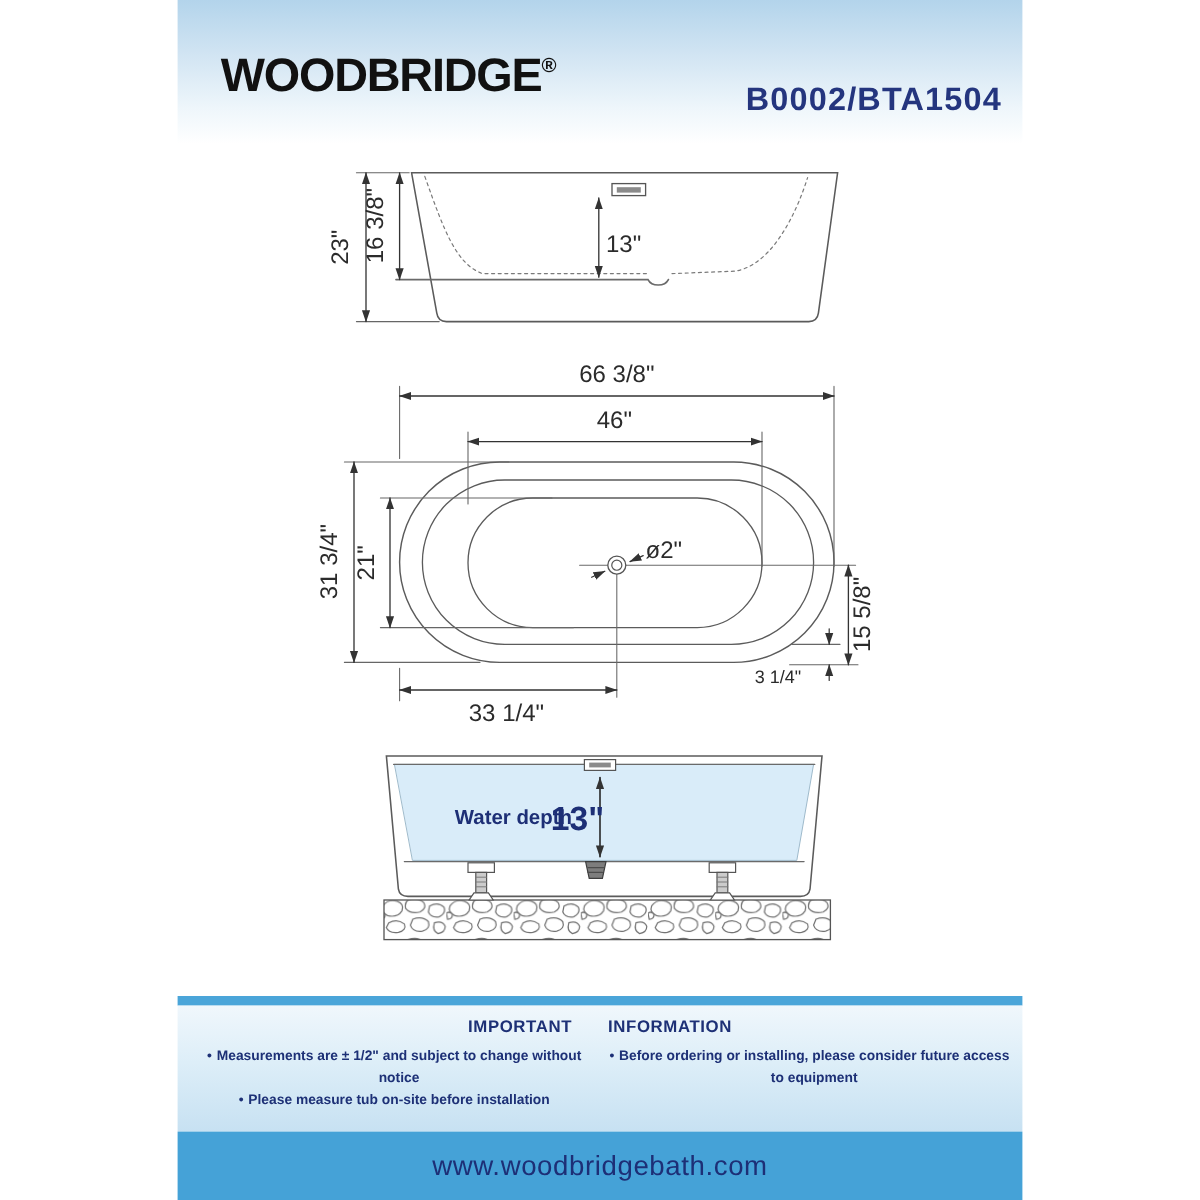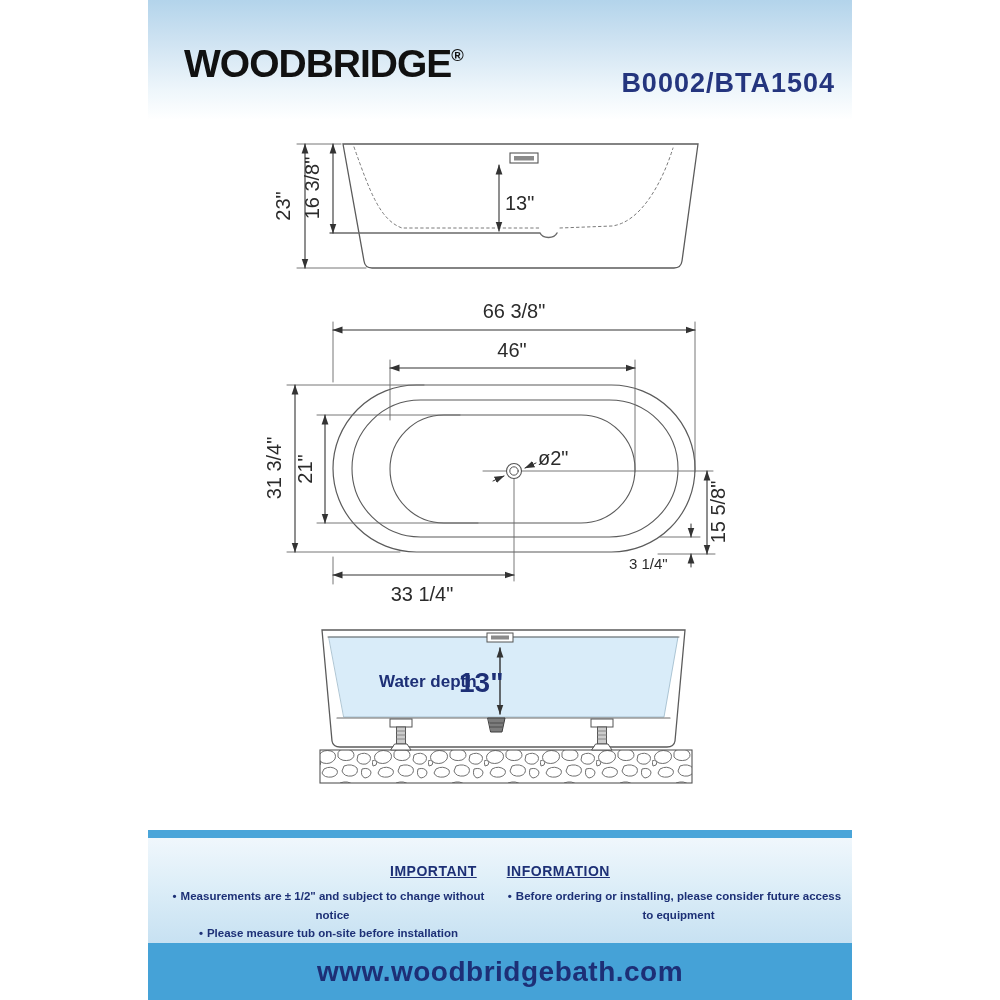--- a/index.html
+++ b/index.html
@@ -23,33 +23,33 @@
   svg text { font-family:"Liberation Sans", sans-serif; fill:#2b2b2b; }
   .dimtxt { font-size:20px; }
   .dimtxt-sm { font-size:15px; }
   .navytxt { fill:#1d2f76; font-weight:bold; }
 
   
   .separator-bar { position:absolute; left:0; top:830px; width:704px; height:8px; background:#4aa5d9; }
   .info-section { position:absolute; left:0; top:838px; width:704px; height:105px;
                   background:linear-gradient(to bottom,#f0f7fc 0%,#ddeef8 45%,#c7e1f2 100%);
                   color:#1d3076; }
-  .info-title { display:flex; justify-content:center; gap:30px; padding-top:25px;
-                font-size:14px; font-weight:bold; letter-spacing:0.5px;text-decoration:underline; }
+  .info-title { display:flex; justify-content:center; gap:30px; padding-top:9px;
+                font-size:14px; font-weight:bold; letter-spacing:0.5px; }
   .info-cols { display:flex; padding:8px 6px 0 10px; }
   .info-col { font-size:11.5px; font-weight:bold; line-height:18.5px; }
   .info-col.left  { width:342px; padding-right:4px; }
   .info-col.right { width:346px; }
   .bullet { padding-left:11px; text-indent:-8px; }
   .bullet .b { margin-right:4px; }
 
   
   .footer-bar { position:absolute; left:0; top:943px; width:704px; height:57px;
                 background:#45a2d7; display:flex; align-items:center; justify-content:center; }
-  .website { color:#1d2f76; font-size:28px; font-weight:bold; letter-spacing:0.5px; }
+  .website { color:#1d2f76; font-size:23px; font-weight:normal; letter-spacing:0.5px; }
 </style>
 </head>
 <body>
 
 <div class="page">
   <div class="sheet">
 
     <div class="header-band">
       <div class="brand-row">
         <div class="brand"><span>WOODBRIDGE</span><span class="regmark">®</span></div>

